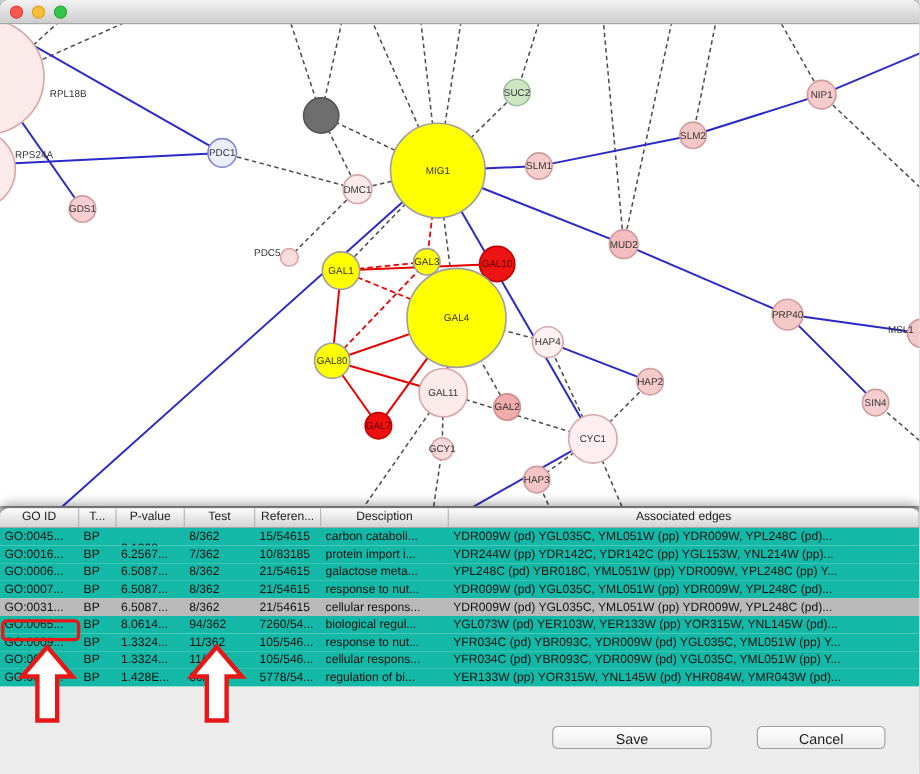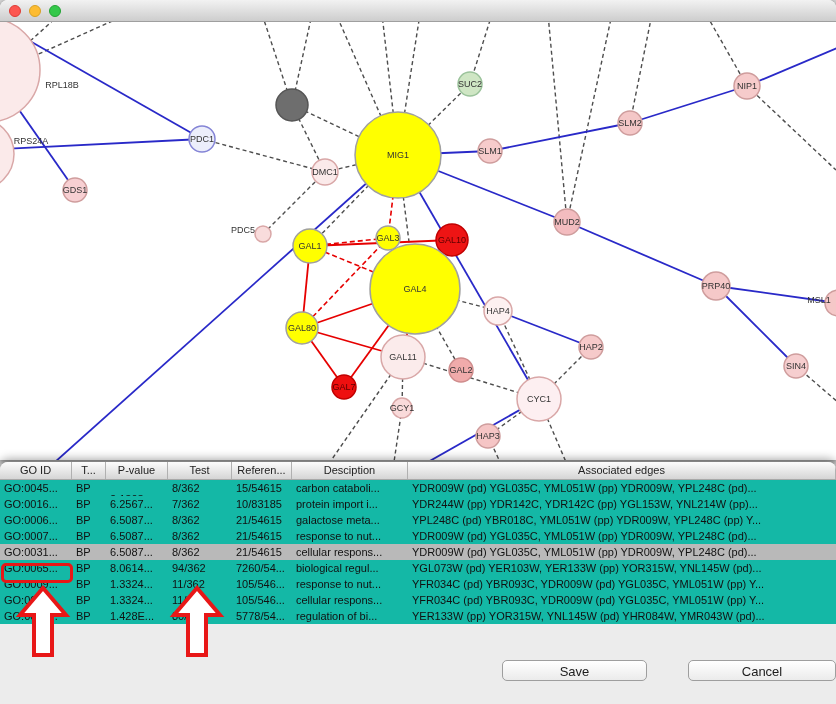--- a/index.html
+++ b/index.html
@@ -20,21 +20,21 @@
   .graph-area{height:438px;background:#ffffff;}
   .graph-area svg{display:block;}
   .noa-header{display:flex;height:17px;background:linear-gradient(#fcfcfc,#d5d5d5);border-bottom:1px solid #a8a8a8;}
   .hcell{box-sizing:border-box;border-right:1px solid #b0b0b0;font-size:11px;color:#222;text-align:center;line-height:16px;overflow:hidden;white-space:nowrap;}
   .noa-body{background:#ffffff;}
   .trow{display:flex;height:16px;background:#14b8a6;}
   .trow.selected{background:#b9b9b9;}
   .tcell{box-sizing:border-box;font-size:11px;color:#111;line-height:16px;padding-left:4px;overflow:hidden;white-space:nowrap;}
   .btn{position:absolute;height:21px;border:1px solid #9e9e9e;border-radius:5px;background:linear-gradient(#ffffff,#ebebeb);font-size:13px;color:#1c1c1c;text-align:center;line-height:19px;box-sizing:border-box;font-family:"Liberation Sans",sans-serif;}
   .btn-save{left:458px;top:198px;width:145px;margin-left:44px;}
-  .btn-cancel{left:688px;top:198px;width:148px;}
+  .btn-cancel{left:688px;top:198px;width:117px;}
   .anno-box{position:absolute;left:1px;top:101px;width:72px;height:20px;border:3px solid #e81717;border-radius:5px;z-index:6;box-sizing:border-box;}
   .anno-arrow{position:absolute;z-index:6;}
   #arrow-goid{left:12px;top:123px;}
   #arrow-test{left:166px;top:123px;}
 </style>
 </head>
 <body>
 
 <div class="window top-window">
   <div class="titlebar">

